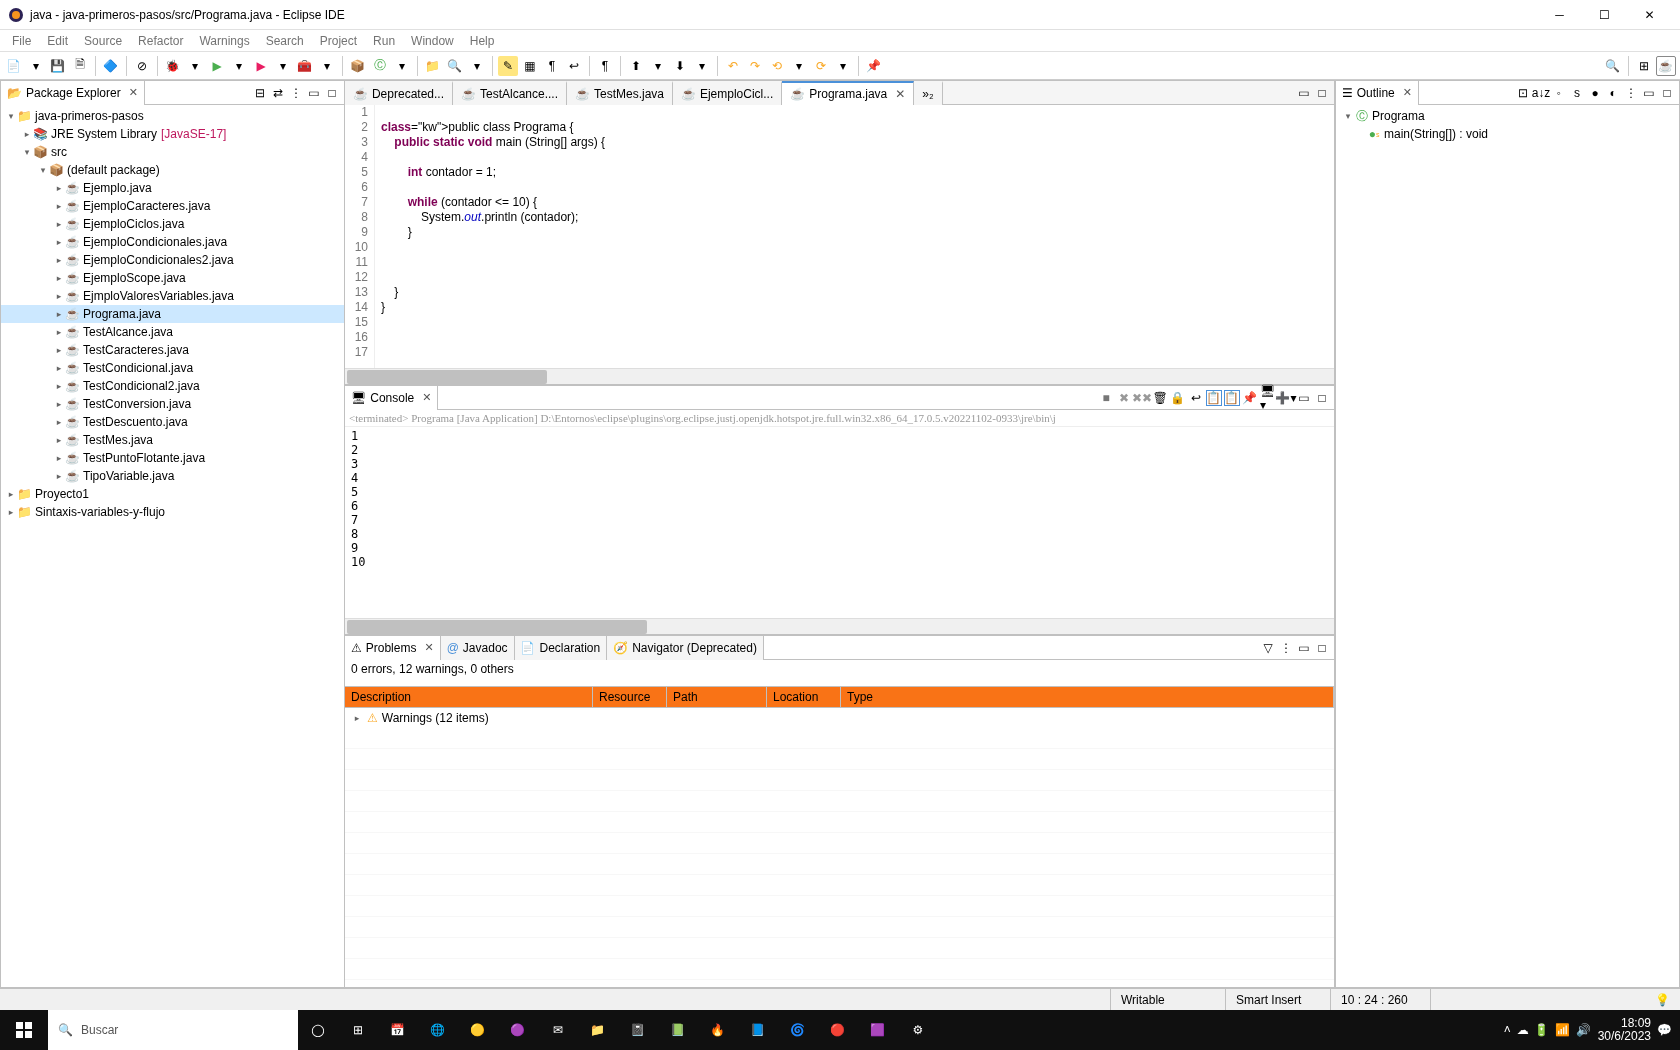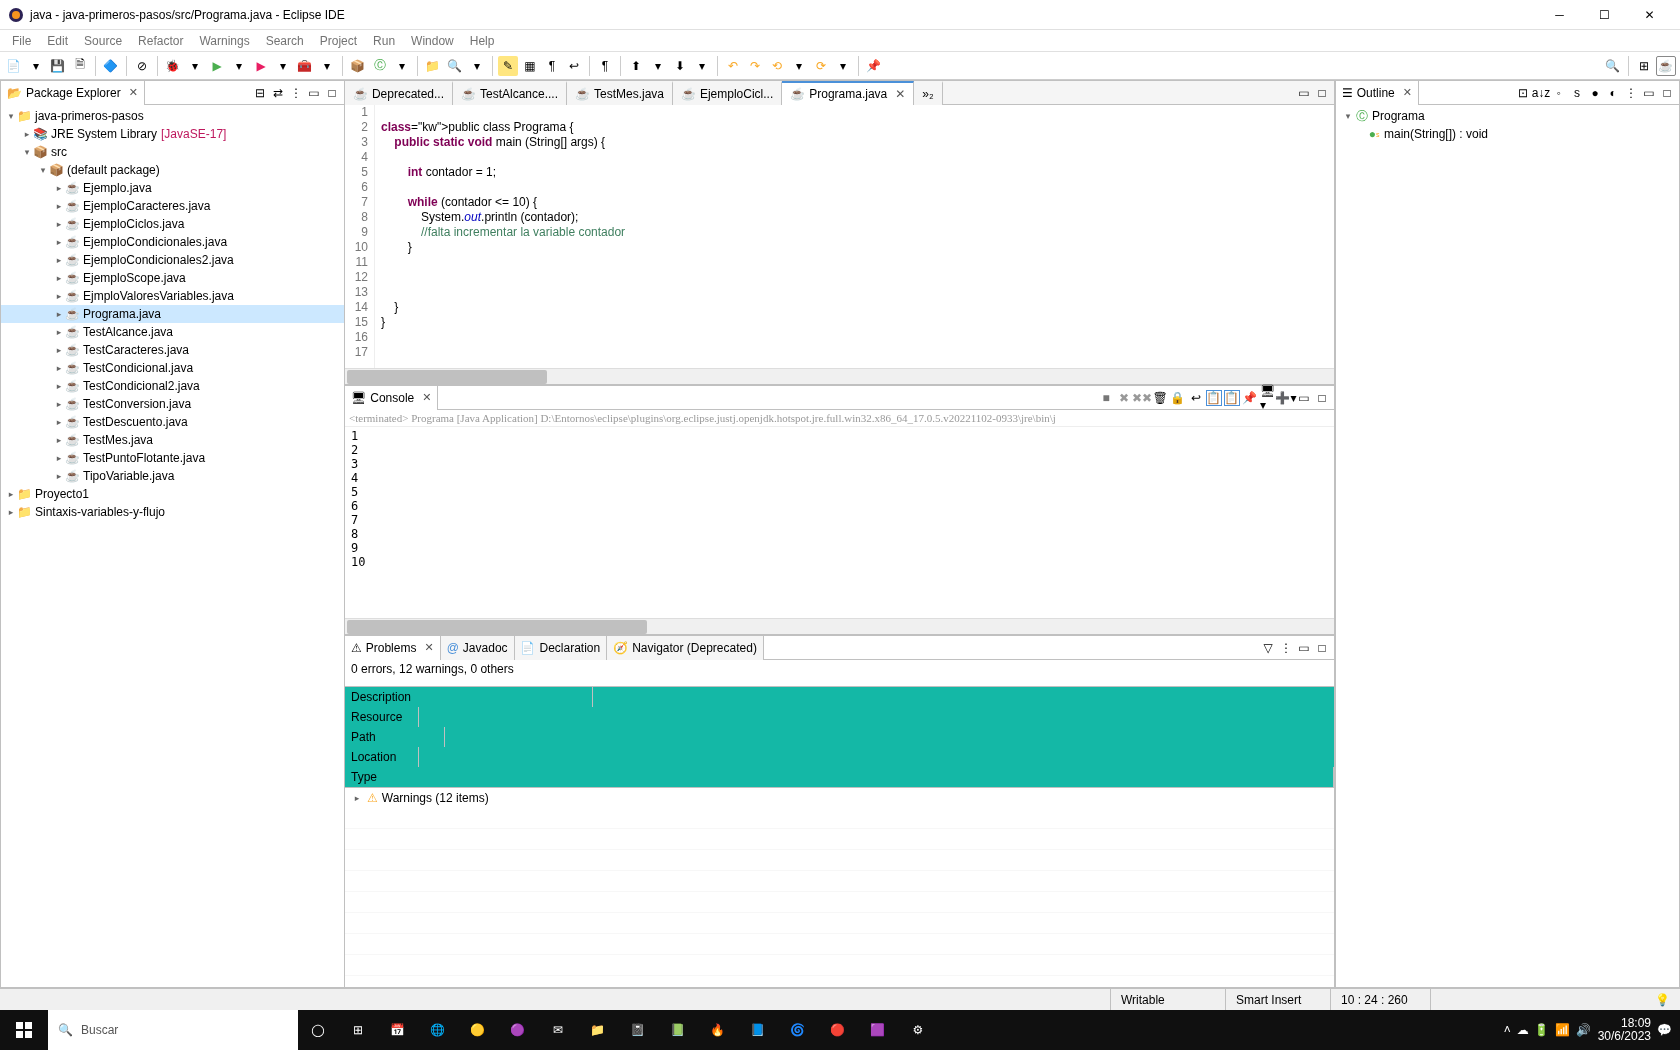--- a/index.html
+++ b/index.html
@@ -42,21 +42,21 @@
 .codetext .cl.hl { background:#e8f2fe; }
 .kw { color:#7f0055; font-weight:bold; }
 .cmt { color:#3f7f5f; }
 .num { color:#000; }
 .field { color:#0000c0; font-style:italic; }
 .console-text { flex:1; font-family:Consolas,monospace; font-size:12px; padding:2px 6px; overflow:auto; background:#fff; white-space:pre; }
 .console-hdr { color:#999; font-family:"Segoe UI"; font-size:11px; padding:2px 4px; border-bottom:1px solid #eee; }
 .problems-body { flex:1; display:flex; flex-direction:column;gap:8px; }
 .problems-summary { padding:2px 6px; color:#000; }
 .ptable { flex:1; display:flex; flex-direction:column; border-top:1px solid #c0c0c0; }
-.pth { display:flex; background:#14b8a6; border-bottom:1px solid #c0c0c0;flex-direction:column; }
+.pth { display:flex; background:#f97316; border-bottom:1px solid #c0c0c0; }
 .pth .col { padding:3px 6px; border-right:1px solid #c0c0c0; }
 .prow { display:flex; align-items:center; height:20px; padding-left:6px; gap:4px; }
 .statusbar { height:22px; background:#f0f0f0; border-top:1px solid #c0c0c0; display:flex; align-items:center; }
 .statusbar .cell { padding:0 10px; border-left:1px solid #c0c0c0; height:100%; display:flex; align-items:center; }
 .statusbar .spacer { flex:1; }
 .taskbar { height:40px; background:#101010; display:flex; align-items:center; color:#fff; }
 .taskbar .start { width:48px; height:40px; display:flex; align-items:center; justify-content:center; }
 .taskbar .search { display:flex; align-items:center; background:#fff; height:40px; width:250px; padding:0 10px; gap:8px; color:#555; }
 .taskbar .ticons { display:flex; height:40px; }
 .taskbar .tico { width:40px; height:40px; display:flex; align-items:center; justify-content:center; }
@@ -373,21 +373,20 @@
           </div>
         <div class="codetext" id="codetext">
             <div class="cl"></div>
             <div class="cl"><span <span="" class="kw">class</span>="kw"&gt;public class Programa {</div>
             <div class="cl">    <span class="kw">public</span> <span class="kw">static</span> <span class="kw">void</span> main (String[] args) {</div>
             <div class="cl"></div>
             <div class="cl">        <span class="kw">int</span> contador = <span class="num">1</span>;</div>
             <div class="cl"></div>
             <div class="cl">        <span class="kw">while</span> (contador &lt;= <span class="num">10</span>) {</div>
             <div class="cl">            System.<span class="field">out</span>.println (contador);</div>
-            <div class="cl"><span class="cmt">            //falta incrementar la variable contador</span></div>
             <div class="cl">        }</div>
             <div class="cl"></div>
             <div class="cl"></div>
             <div class="cl"></div>
             <div class="cl">    }</div>
             <div class="cl">}</div>
             <div class="cl"></div>
           </div>
       </div>
       <div class="scrollbar-h">

